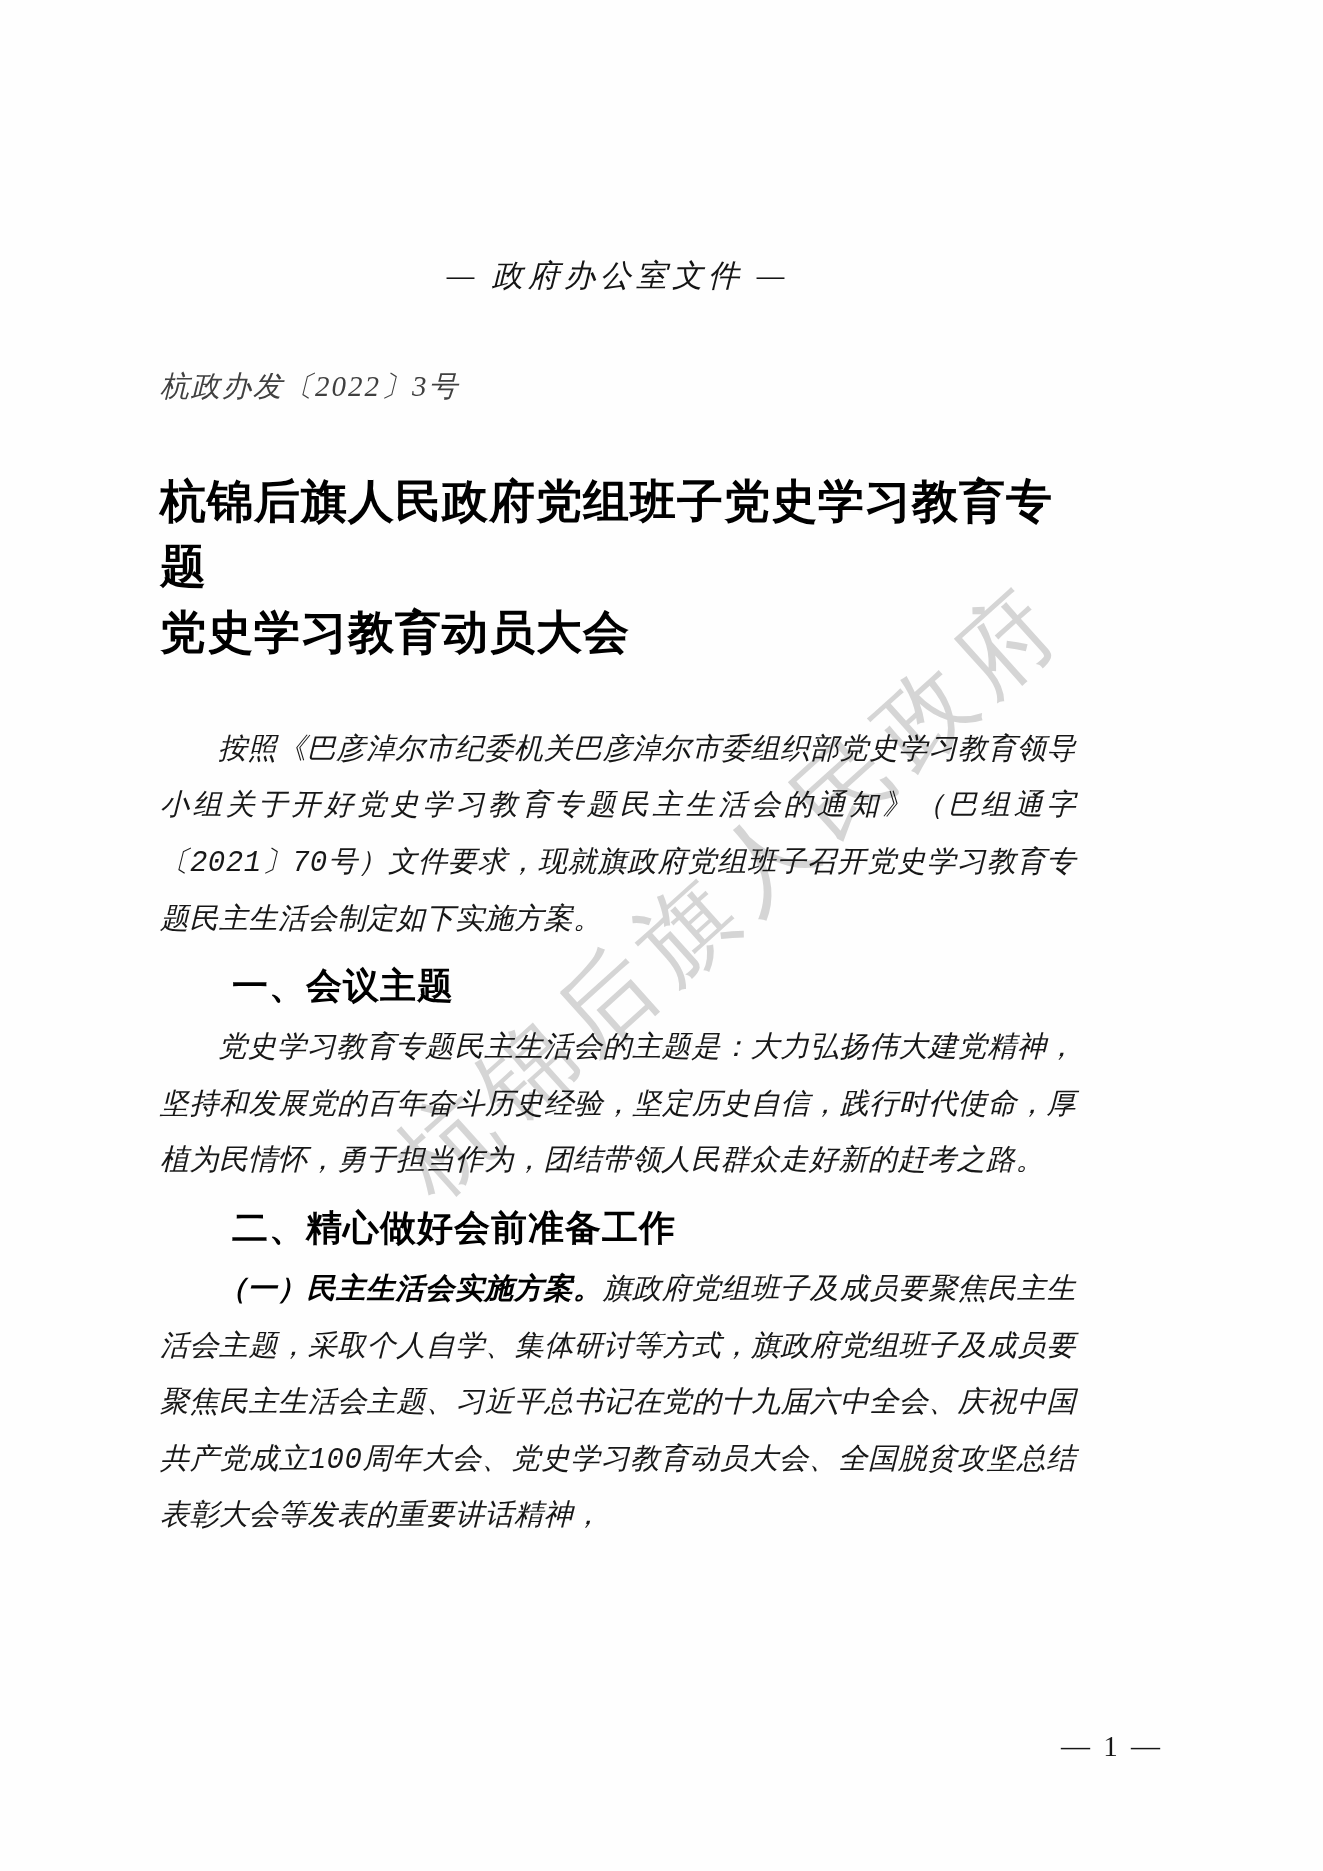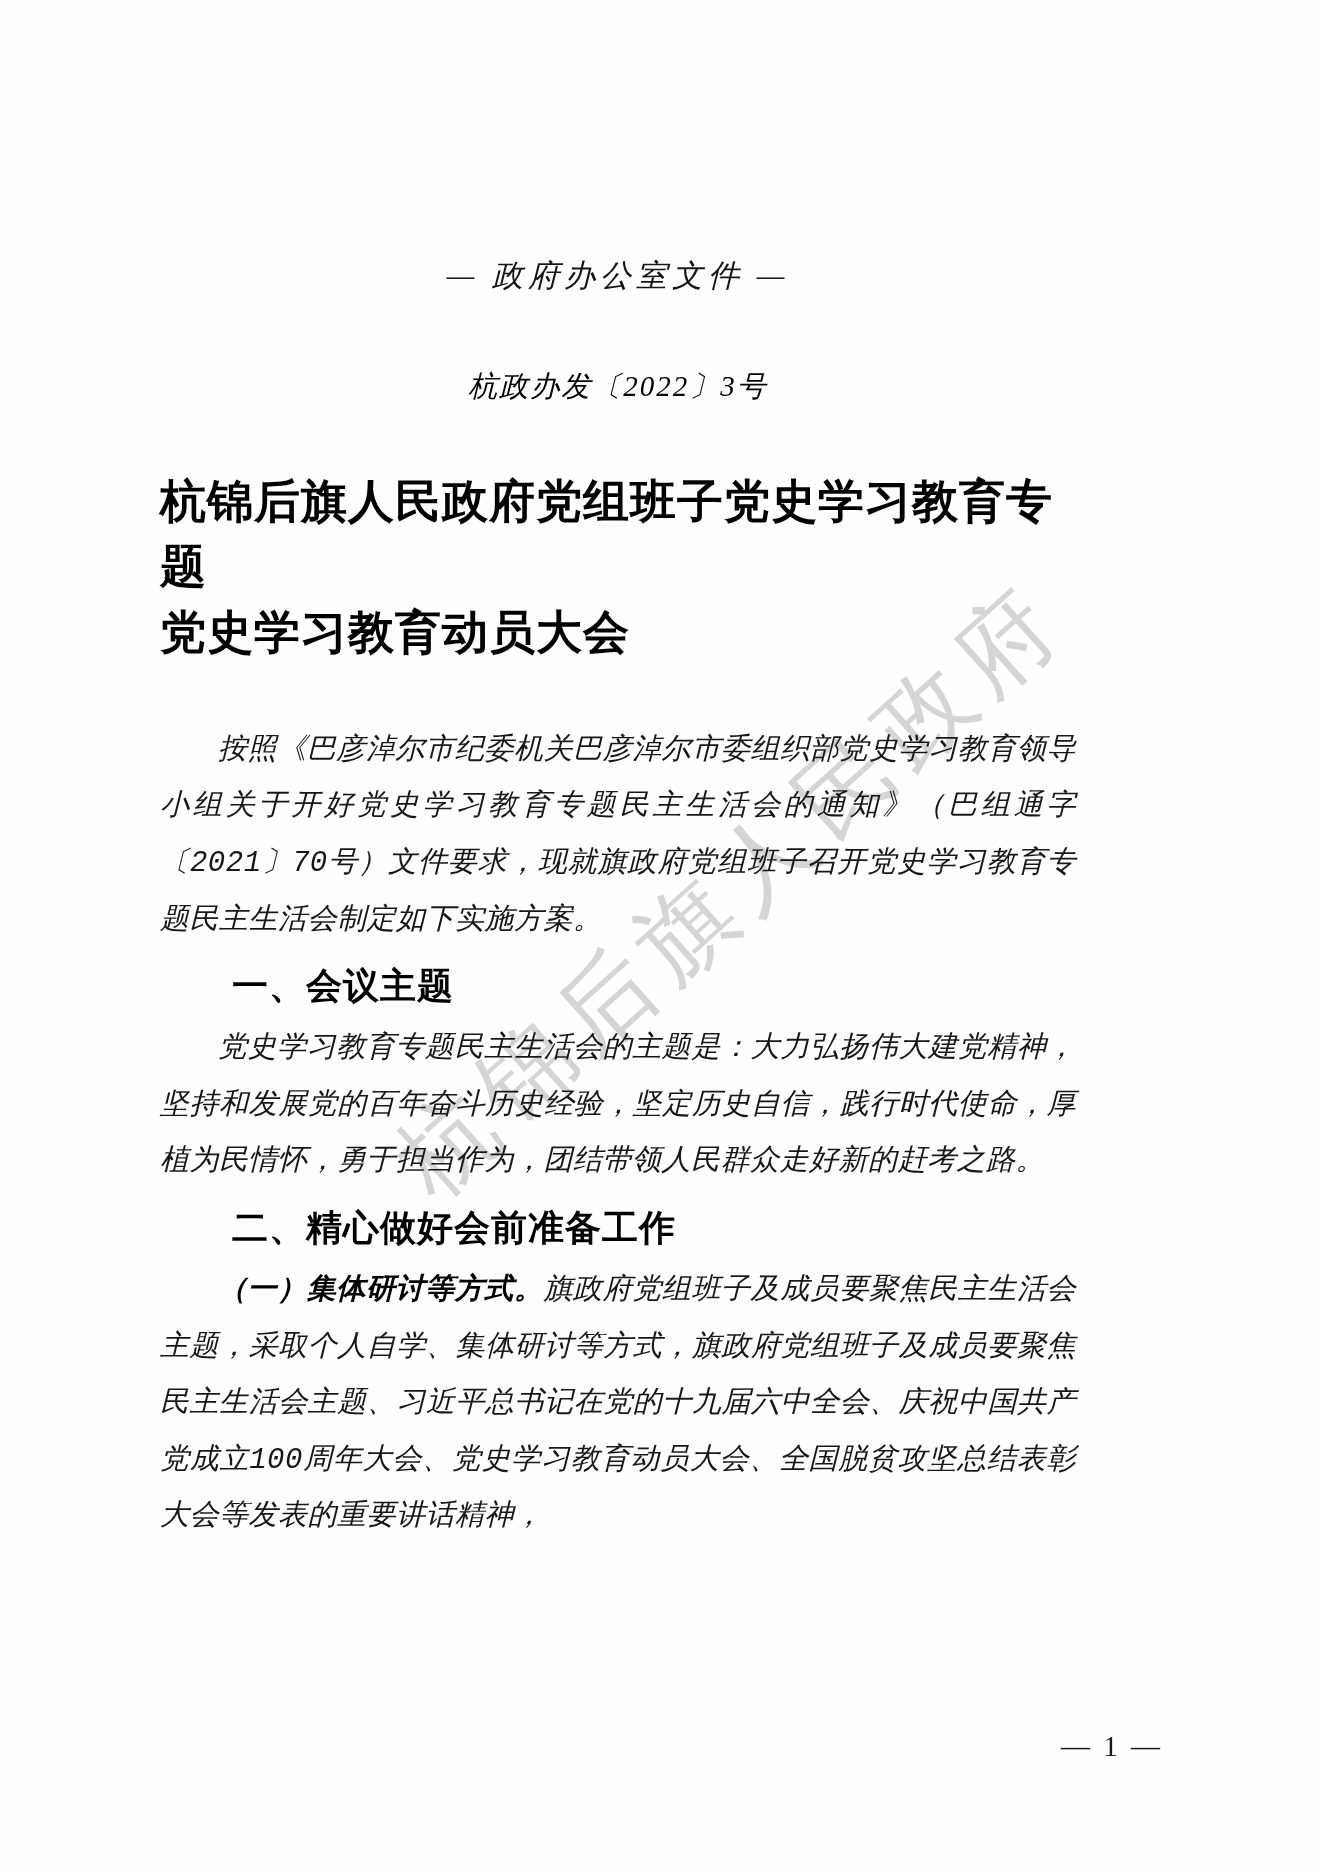--- a/index.html
+++ b/index.html
@@ -56,26 +56,25 @@
     text-align: center;
     font-size: 31px;
     letter-spacing: 5px;
     font-family: "Liberation Serif", "DejaVu Serif", serif;
     font-style: italic;
     color: #151515;
     margin-top: 255px;
   }
 
   .doc-number {
-    text-align: center;
     font-size: 29px;
     letter-spacing: 2px;
     font-family: "Liberation Serif", "DejaVu Serif", serif;
     font-style: italic;
-    color: #000000;
+    color: #404040;
     margin-top: 70px;
   }
 
   .doc-title {
     text-align: left;
     font-size: 46px;
     font-weight: bold;
     line-height: 1.42;
     letter-spacing: 1px;
     color: #000000;
@@ -154,21 +153,21 @@
     <div class="body-block">
 
       <p class="para">按照《巴彦淖尔市纪委机关巴彦淖尔市委组织部党史学习教育领导小组关于开好党史学习教育专题民主生活会的通知》（巴组通字〔2021〕70号）文件要求，现就旗政府党组班子召开党史学习教育专题民主生活会制定如下实施方案。</p>
 
       <h2 class="section-head">一、会议主题</h2>
 
       <p class="para">党史学习教育专题民主生活会的主题是：大力弘扬伟大建党精神，坚持和发展党的百年奋斗历史经验，坚定历史自信，践行时代使命，厚植为民情怀，勇于担当作为，团结带领人民群众走好新的赶考之路。</p>
 
       <h2 class="section-head">二、精心做好会前准备工作</h2>
 
-      <p class="para"><span class="sub-head">（一）集体研讨等方式。</span><span>旗政府党组班子及成员要聚焦民主生活会主题，采取个人自学、集体研讨等方式，旗政府党组班子及成员要聚焦民主生活会主题、习近平总书记在党的十九届六中全会、庆祝中国共产党成立100周年大会、党史学习教育动员大会、全国脱贫攻坚总结表彰大会等发表的重要讲话精神，</span></p>
+      <p class="para"><span class="sub-head">（一）民主生活会实施方案。</span><span>旗政府党组班子及成员要聚焦民主生活会主题，采取个人自学、集体研讨等方式，旗政府党组班子及成员要聚焦民主生活会主题、习近平总书记在党的十九届六中全会、庆祝中国共产党成立100周年大会、党史学习教育动员大会、全国脱贫攻坚总结表彰大会等发表的重要讲话精神，</span></p>
 
     </div>
 
   </div>
 
   <div class="page-footer">— 1 —</div>
 
 </div>
 
 </body></html>

